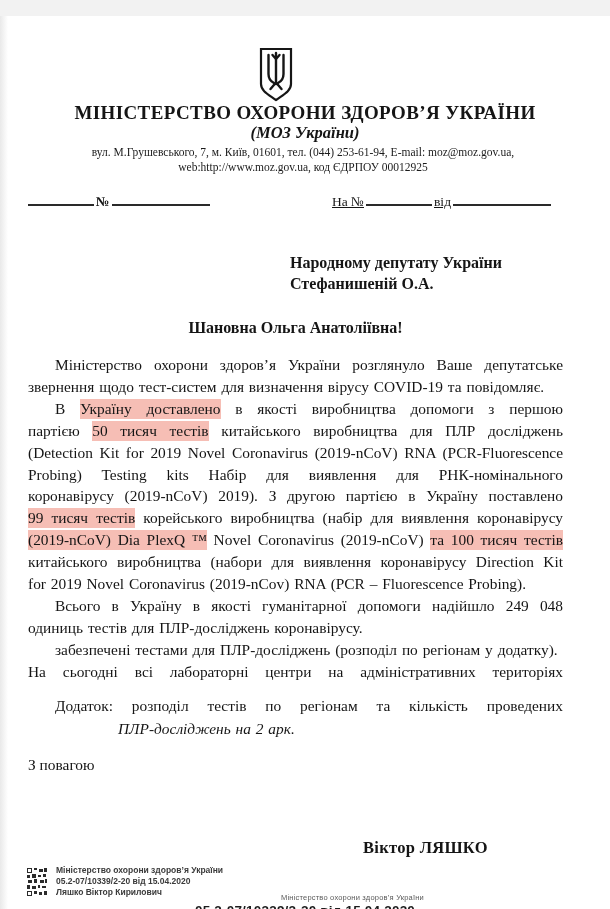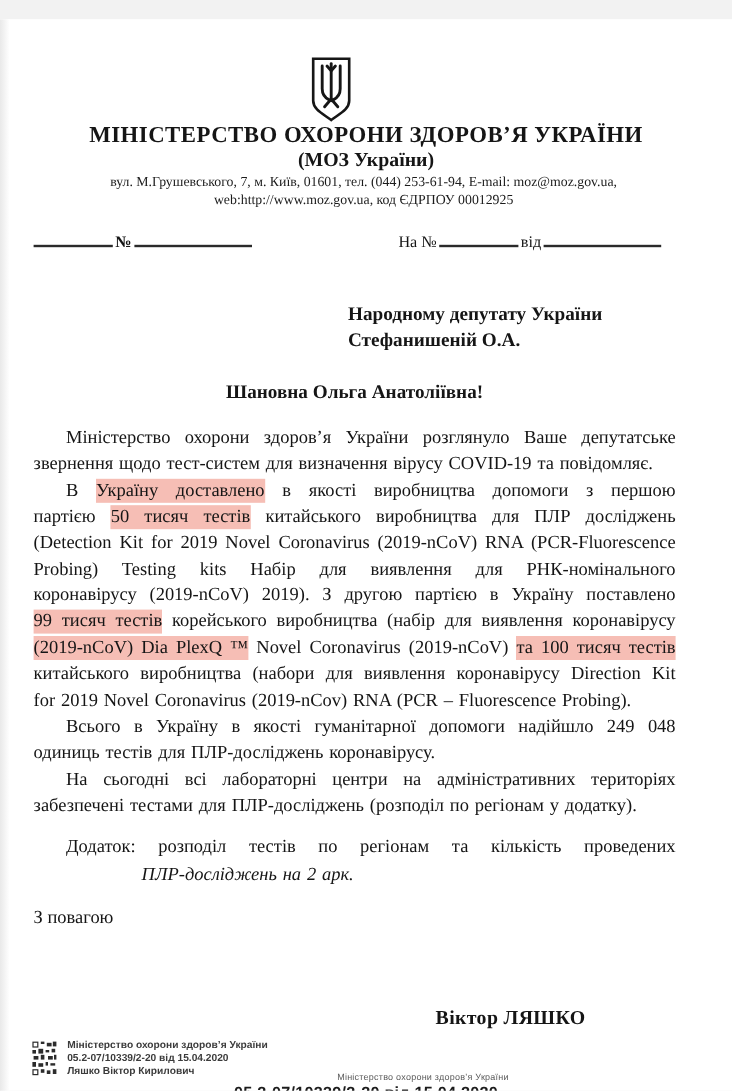--- a/index.html
+++ b/index.html
@@ -16,31 +16,31 @@
   .edge-left{position:absolute;left:0;top:0;bottom:0;width:8px;
     background:linear-gradient(90deg,#e9e9e9,#ffffff);}
   .edge-bottom{position:absolute;left:0;right:0;bottom:0;height:4px;
     background:linear-gradient(0deg,#ededed,#ffffff);}
 
   
   .emblem{position:absolute;left:258;top:30px;left:258px;}
   .ministry-name{position:absolute;top:86px;left:0;width:610px;text-align:center;
     font-weight:bold;font-size:19px;letter-spacing:.4px;}
   .ministry-short{position:absolute;top:107px;left:0;width:610px;text-align:center;
-    font-weight:bold;font-size:16.5px;}
+    font-weight:bold;font-size:16.5px;font-style:italic;}
   .lh-address{position:absolute;top:129px;left:0;width:606px;text-align:center;
     font-size:11.5px;line-height:14.5px;color:#1b1b1b;}
 
   
   .refrow{position:absolute;top:174px;left:28px;width:537px;height:20px;font-size:13.5px;}
   .ref-left{position:absolute;left:0;top:0;}
   .ref-right{position:absolute;left:302px;top:0;}
   .uline{display:inline-block;border-bottom:2px solid #2a2a2a;height:14px;vertical-align:baseline;}
   .reflabel{font-weight:bold;padding:0 2px;}
-  .reflabel2{padding:0 2px;}
+  .reflabel2{padding:0 2px;text-decoration:underline;}
 
   
   .addressee{position:absolute;left:290px;top:236px;font-weight:bold;font-size:16px;line-height:21px;}
 
   .salutation{position:absolute;left:28px;top:303px;width:535px;text-align:center;
     font-weight:bold;font-size:16px;}
 
   
   .bodytext{position:absolute;left:28px;top:338px;width:535px;
     font-size:15.4px;line-height:21.9px;word-spacing:1px;}
@@ -129,22 +129,22 @@
         <div class="tline"><span class="hl">99 тисяч тестів</span><span> корейського виробництва (набір для виявлення коронавірусу</span></div>
         <div class="tline"><span class="hl">(2019-nCoV) Dia PlexQ ™</span><span> Novel Coronavirus (2019-nCoV) </span><span class="hl">та 100 тисяч тестів</span></div>
         <div class="tline"><span>китайського виробництва (набори для виявлення коронавірусу Direction Kit</span></div>
         <div class="tline final"><span>for 2019 Novel Coronavirus (2019-nCov) RNA (PCR – Fluorescence Probing).</span></div>
       </div>
       <div class="para">
         <div class="tline"><span>Всього в Україну в якості гуманітарної допомоги надійшло 249 048</span></div>
         <div class="tline final"><span>одиниць тестів для ПЛР-досліджень коронавірусу.</span></div>
       </div>
       <div class="para">
+        <div class="tline final"><span>забезпечені тестами для ПЛР-досліджень (розподіл по регіонам у додатку).</span></div>
         <div class="tline"><span>На сьогодні всі лабораторні центри на адміністративних територіях</span></div>
-        <div class="tline final"><span>забезпечені тестами для ПЛР-досліджень (розподіл по регіонам у додатку).</span></div>
       </div>
     </div>
 
   <div class="attachment">
       <div class="tline"><span>Додаток: розподіл тестів по регіонам та кількість проведених</span></div>
       <div class="tline final"><span>ПЛР-досліджень на 2 арк.</span></div>
     </div>
 
   <div class="closing">З повагою</div>
 

